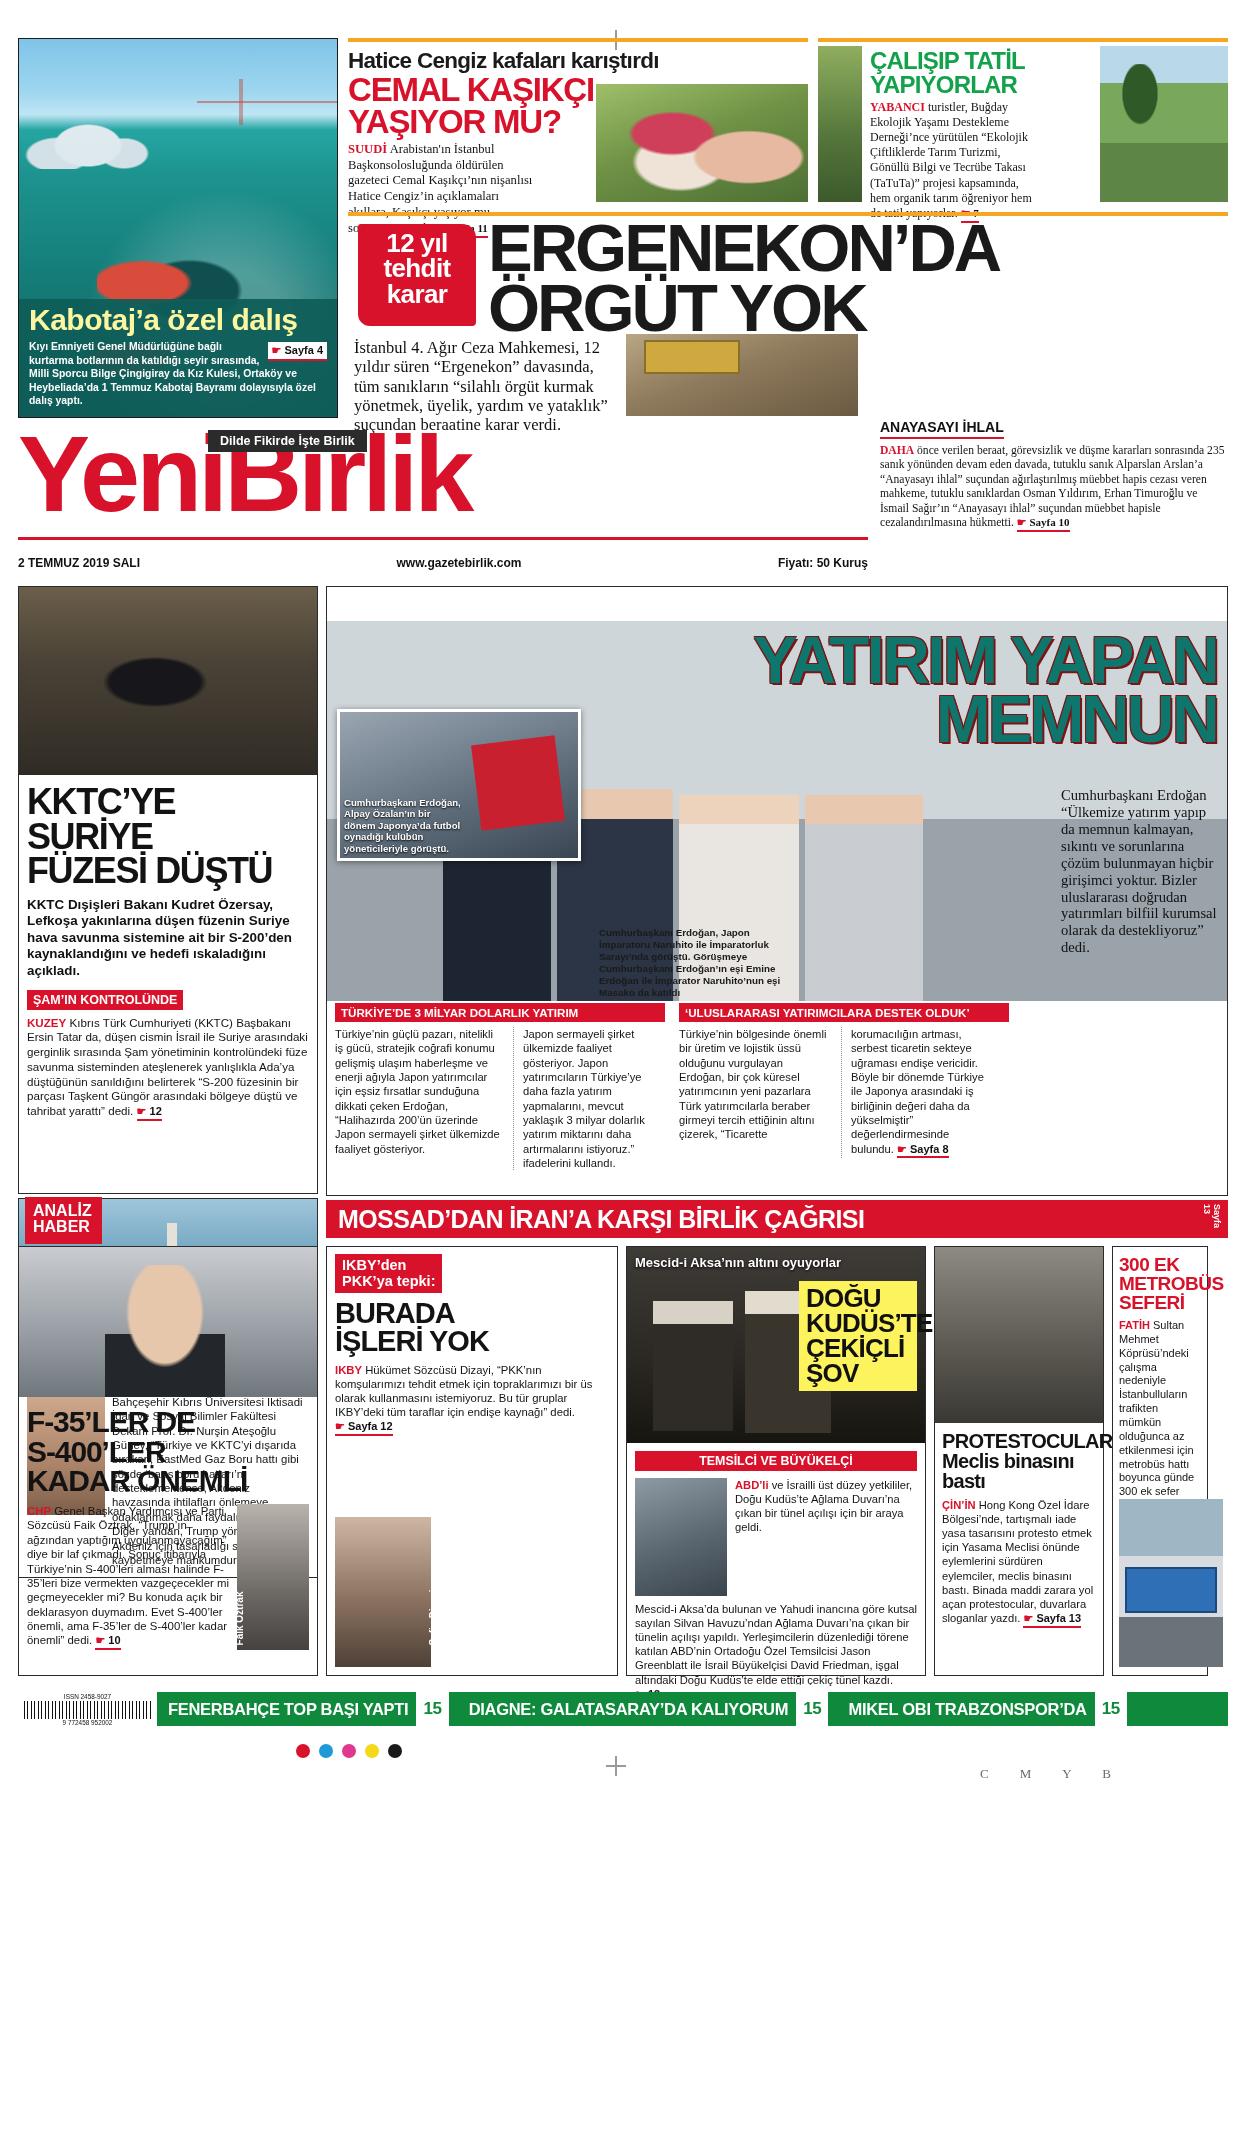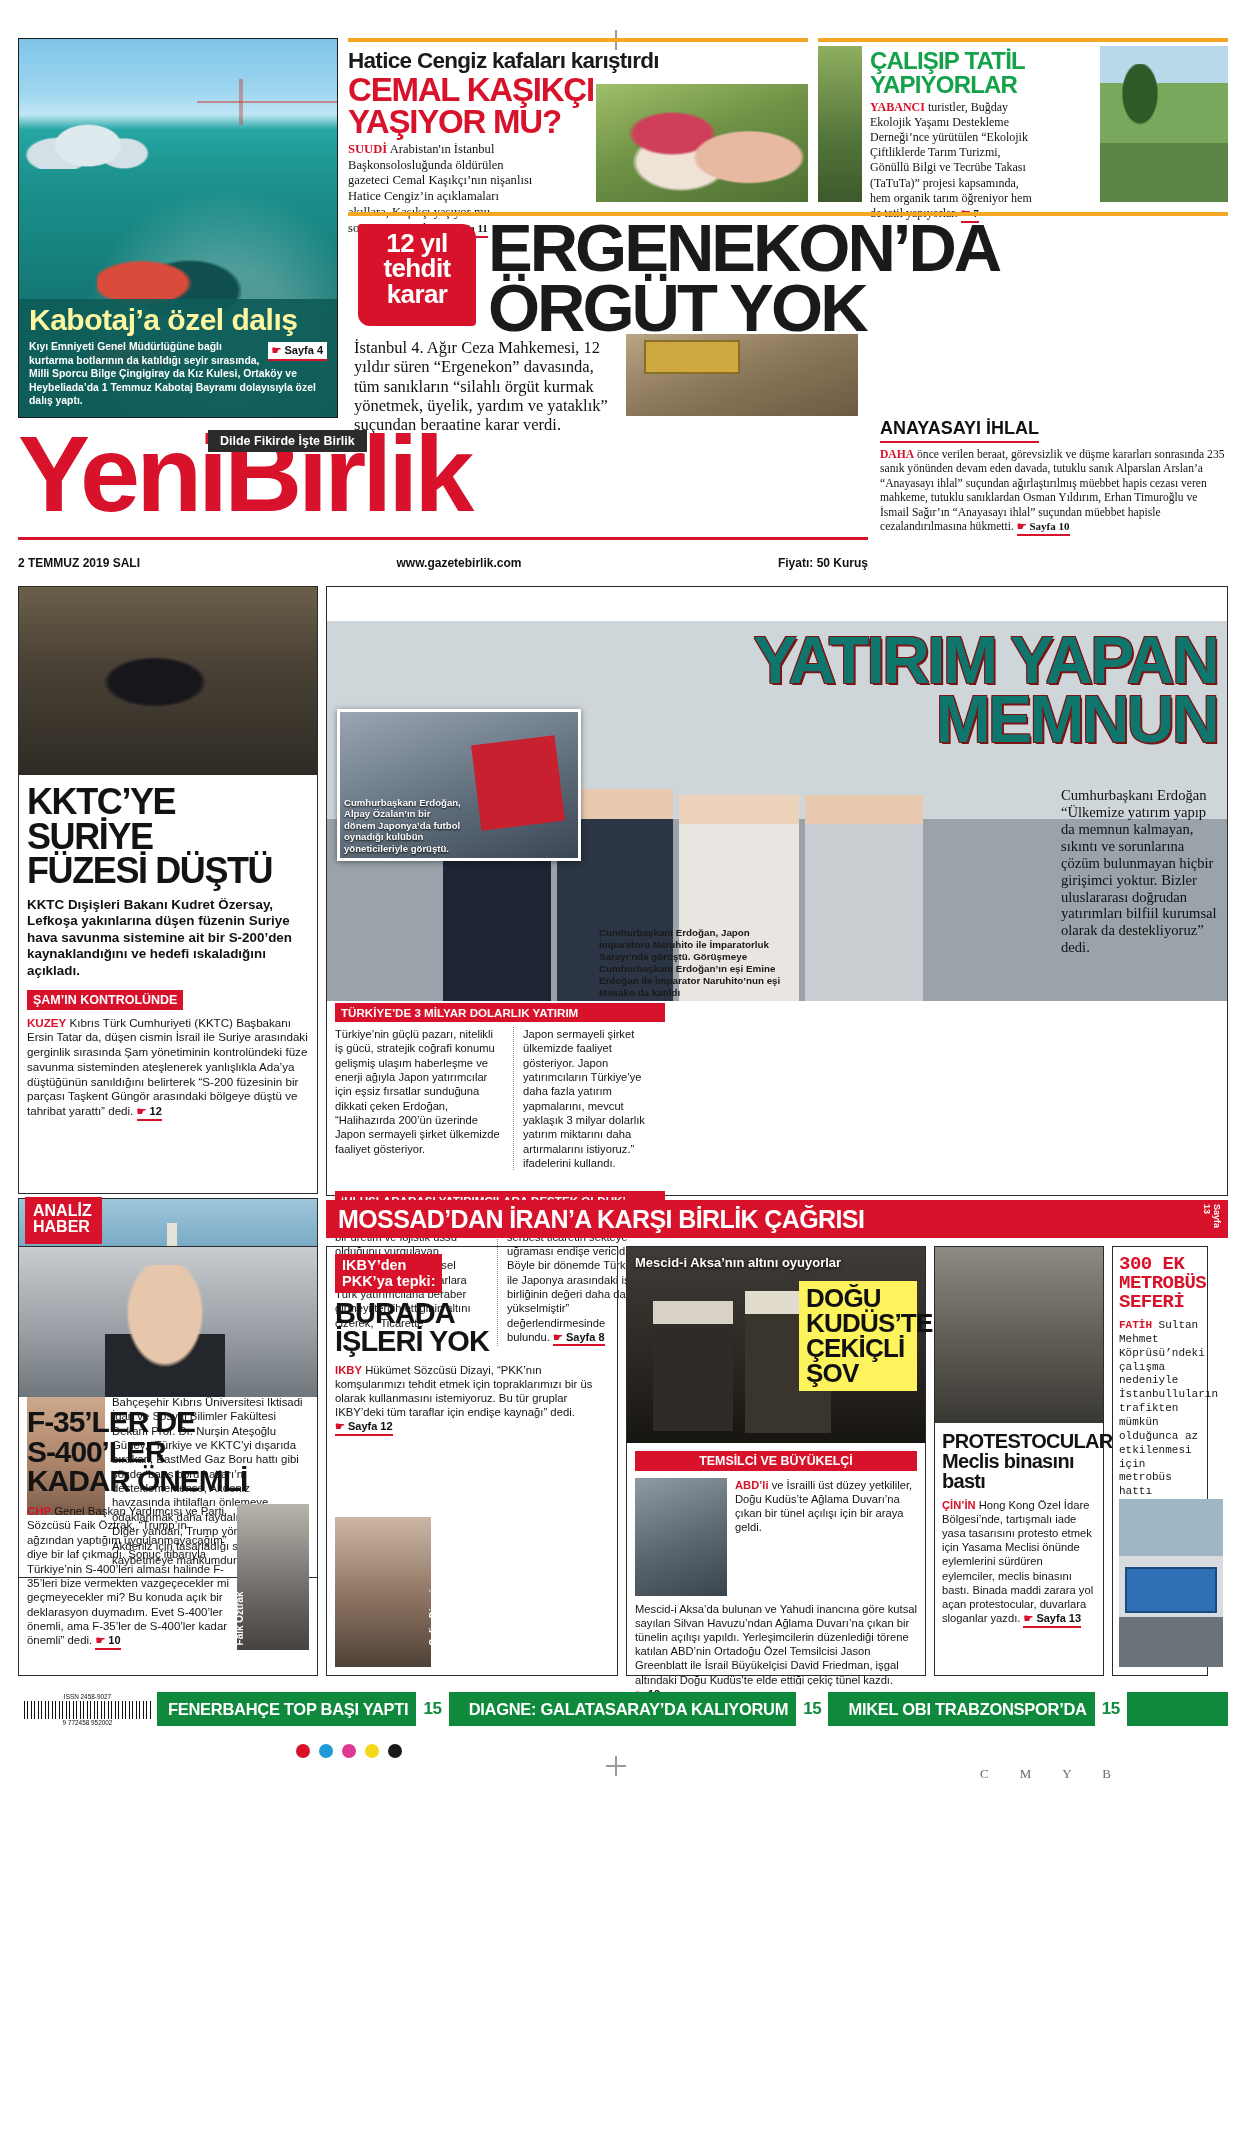--- a/index.html
+++ b/index.html
@@ -120,21 +120,21 @@
   #mast-logo { font-size: 108px; line-height:.92; color:#d8122a; font-weight:bold;
                letter-spacing:-4px; }
   #mast-tag { position:absolute; left:190px; top:6px; background:#2b2b2b; color:#fff;
               font-size:12.5px; font-weight:bold; padding:4px 12px; }
   #mast-rule { position:absolute; left:0; bottom:36px; width:100%; height:3px; background:#d8122a; }
   #mast-meta { position:absolute; left:0; bottom:6px; width:100%; font-size:12px; font-weight:bold;
                color:#111; display:flex; justify-content:space-between; align-items:center; }
 
   
   #anayasa { left: 880px; top: 418px; width: 348px; height: 158px; }
-  #anayasa h4 { font-size:18px; font-weight:bold; color:#111; border-bottom:2px solid #d8122a;
+  #anayasa h4 { font-size:14px; font-weight:bold; color:#111; border-bottom:2px solid #d8122a;
                 display:inline-block; padding-bottom:2px; margin-bottom:5px; }
   #anayasa .body { font-size:11.6px; line-height:1.25; color:#141414; }
   #anayasa .body b.lead { color:#d8122a; }
 
   
   #kktc { left: 18px; top: 586px; width: 300px; height: 608px; border:1px solid #2b2b2b; }
   #kktc-photo { height:188px; position:relative;
     background: linear-gradient(180deg,#6b5f4a 0%, #4a4236 40%, #2f2b24 100%); }
   #kktc-photo .wreck { position:absolute; left:56px; top:56px; width:160px; height:78px;
     background: radial-gradient(ellipse at 50% 50%, #17161a 0 40%, transparent 46%); }
@@ -267,21 +267,21 @@
      background: linear-gradient(160deg,#8e9aa4 0%, #5a6670 55%, #3a444d 100%); }
 
   #protest { left: 934px; top: 1246px; width: 170px; height: 430px; border:1px solid #2b2b2b; }
   #protest-photo { height:176px; position:relative;
      background: linear-gradient(180deg,#8d8a82 0%, #5e5b54 55%, #3a3833 100%); }
   #protest h1 { font-size:20px; line-height:1.0; letter-spacing:-.7px; color:#131313;
      font-weight:bold; padding:8px 7px 0 7px; }
   #protest .body { font-size:11.2px; line-height:1.26; color:#141414; padding:7px 7px 0 7px; }
   #protest .body b.lead { color:#d8122a; }
 
-  #metrobus { left: 1112px; top: 1246px; width: 96px; height: 430px; border:1px solid #2b2b2b;font-family:Liberation Mono, monospace; }
+  #metrobus { left: 1112px; top: 1246px; width: 96px; height: 430px; border:1px solid #2b2b2b; }
   #metrobus h1 { color:#d8122a; font-size:19px; line-height:1.0; font-weight:bold;
      padding:8px 6px 0 6px; letter-spacing:-.5px; }
   #metrobus .body { font-size:11px; line-height:1.26; color:#141414; padding:7px 6px 0 6px; }
   #metrobus .body b.lead { color:#d8122a; }
   #metrobus-photo { position:absolute; left:6px; bottom:8px; width:104px; height:168px;
      background: linear-gradient(180deg,#9fb6c4 0 34%, #d8dce0 34% 70%, #6b737a 70% 100%); }
   #metrobus-photo .bus { position:absolute; left:6px; top:68px; width:92px; height:46px;
      background:#2f6fb5; border:2px solid #1d4a7d; }
 
   
@@ -467,21 +467,21 @@
       <span>MEMNUN</span>
     </h1>
     <div id="yat-inset">
       <div class="redshirt"></div>
       <div class="cap">Cumhurbaşkanı Erdoğan, Alpay Özalan’ın bir dönem Japonya’da futbol oynadığı kulübün yöneticileriyle görüştü.</div>
     </div>
     <p id="yat-cap1">Cumhurbaşkanı Erdoğan, Japon İmparatoru Naruhito ile İmparatorluk Sarayı’nda görüştü. Görüşmeye Cumhurbaşkanı Erdoğan’ın eşi Emine Erdoğan ile İmparator Naruhito’nun eşi Masako da katıldı</p>
     <p id="yat-side" class="serif">Cumhurbaşkanı Erdoğan “Ülkemize yatırım yapıp da memnun kalmayan, sıkıntı ve sorunlarına çözüm bulunmayan hiçbir girişimci yoktur. Bizler uluslararası doğrudan yatırımları bilfiil kurumsal olarak da destekliyoruz” dedi.</p>
 
     <div id="yat-cols">
-      <div style="display:flex; gap:21px;flex-direction:column;">
+      <div style="display:flex; gap:14px;">
         <div style="width:330px;">
           <span class="subhead">TÜRKİYE’DE 3 MİLYAR DOLARLIK YATIRIM</span>
           <div class="grid">
             <p class="col b1">Türkiye’nin güçlü pazarı, nitelikli iş gücü, stratejik coğrafi konumu gelişmiş ulaşım haberleşme ve enerji ağıyla Japon yatırımcılar için eşsiz fırsatlar sunduğuna dikkati çeken Erdoğan, “Halihazırda 200’ün üzerinde Japon sermayeli şirket ülkemizde faaliyet gösteriyor.</p>
             <p class="col b2 dashv">Japon sermayeli şirket ülkemizde faaliyet gösteriyor. Japon yatırımcıların Türkiye’ye daha fazla yatırım yapmalarını, mevcut yaklaşık 3 milyar dolarlık yatırım miktarını daha artırmalarını istiyoruz.” ifadelerini kullandı.</p>
           </div>
         </div>
         <div style="width:330px;">
           <span class="subhead">‘ULUSLARARASI YATIRIMCILARA DESTEK OLDUK’</span>
           <div class="grid">

